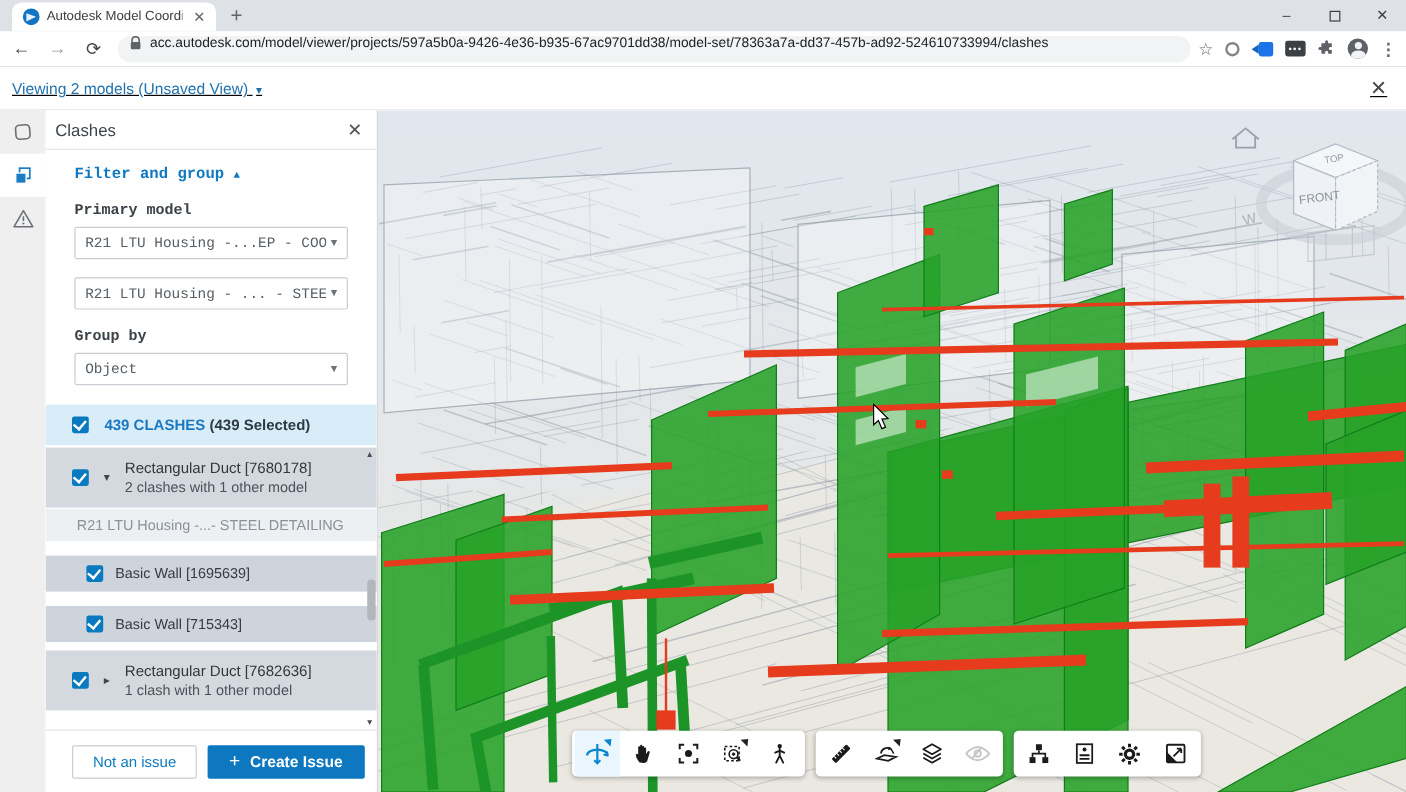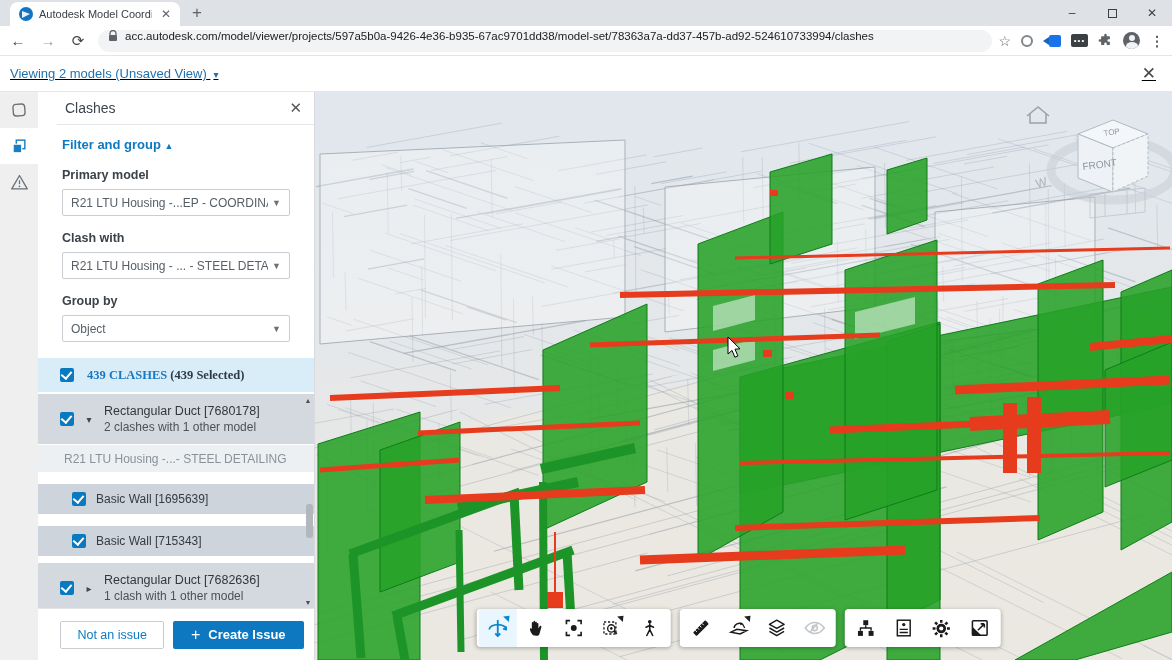--- a/index.html
+++ b/index.html
@@ -41,38 +41,38 @@
   .viewing .caret{ font-size:10px; margin-left:3px; }
   .hclose { margin-left:auto; font-size:17px; color:#4a4a4a; }
 
   
   .appbody { display:flex; height:568px; position:relative; }
   .rail { width:38px; background:#efeff0; display:flex; flex-direction:column; align-items:stretch; flex:none; }
   .railbtn { height:36px; display:flex; align-items:center; justify-content:center; }
   .railbtn.active { background:#fff; }
   .panel { width:277px; background:#fff; display:flex; flex-direction:column; flex:none; border-right:1px solid #d8dadd; }
 
-  .panelheader { height:33px; border-bottom:1px solid #e4e6e8; display:flex; align-items:center; padding:0 12px 0 8px;margin-left:19px; }
+  .panelheader { height:33px; border-bottom:1px solid #e4e6e8; display:flex; align-items:center; padding:0 12px 0 8px; }
   .paneltitle { font-size:14px; color:#3c454d; }
   .pclose { margin-left:auto; font-size:15px; color:#555; }
 
-  .filters { padding:10px 24px 6px 24px; }
+  .filters { padding:10px 24px 6px 24px;font-family:Liberation Mono, monospace; }
   .fg-toggle { color:#0f7ac0; font-size:13px; font-weight:bold; }
   .fg-toggle .caret{ font-size:9px; }
   .field { margin-top:15px; }
   .flabel { font-size:12.5px; font-weight:bold; color:#3b4248; margin-bottom:7px; }
   .select { height:27px; border:1px solid #c9cdd1; border-radius:2px; background:#fff; display:flex; align-items:center; padding:0 8px; }
   .sval { font-size:12px; color:#565e66; white-space:nowrap; overflow:hidden; flex:1; }
   .scaret { color:#6b7176; font-size:9px; margin-left:4px; }
 
   .list { flex:1; position:relative; margin-top:10px; overflow:hidden; }
   .row { display:flex; align-items:center; }
   .checkbox { width:14px; height:14px; background:#0a7ac0; border-radius:2px; flex:none; position:relative; }
   .checkbox::after { content:""; position:absolute; left:3.2px; top:1.2px; width:5px; height:8px; border:solid #fff; border-width:0 2px 2px 0; transform:rotate(40deg); }
-  .sumrow { background:#d9edf9; height:34px; padding-left:22px; gap:13px;font-family:Liberation Serif, serif; }
+  .sumrow { background:#d9edf9; height:34px; padding-left:22px; gap:13px; }
   .sumtext { font-size:12.5px; }
   .sumcount { color:#1a78c0; font-weight:bold; }
   .sumsel { color:#2d3a45; font-weight:bold; }
   .group { background:#d4d9df; min-height:50px; padding:7px 8px 7px 22px; gap:8px; margin-top:2px; }
   .chev { color:#3f464c; font-size:10px; width:14px; text-align:center; flex:none; }
   .gtext .t1 { font-size:12.5px; font-weight:normal; color:#30373d; }
   .gtext .t2 { font-size:12px; color:#4a5158; margin-top:2px; }
   .modelhdr { background:#edf0f3; height:27px; padding-left:26px; font-size:12px; color:#8a9199; margin-top:1px; }
   .child { background:#ced4db; height:30px; padding-left:34px; gap:10px; margin-top:12px; font-size:12px; color:#343b42; }
   .ggap { height:7px; background:#fff; }
@@ -186,21 +186,20 @@
         </span>
 
         <div class="field">
           <div class="flabel">Primary model</div>
           <div class="select">
             <span class="sval">R21 LTU Housing -...EP - COORDINATION</span>
             <span class="scaret">▼</span>
           </div>
         </div>
         <div class="field">
-          <div class="flabel">Clash with</div>
           <div class="select">
             <span class="sval">R21 LTU Housing - ... - STEEL DETAILING</span>
             <span class="scaret">▼</span>
           </div>
         </div>
         <div class="field">
           <div class="flabel">Group by</div>
           <div class="select">
             <span class="sval">Object</span>
             <span class="scaret">▼</span>

